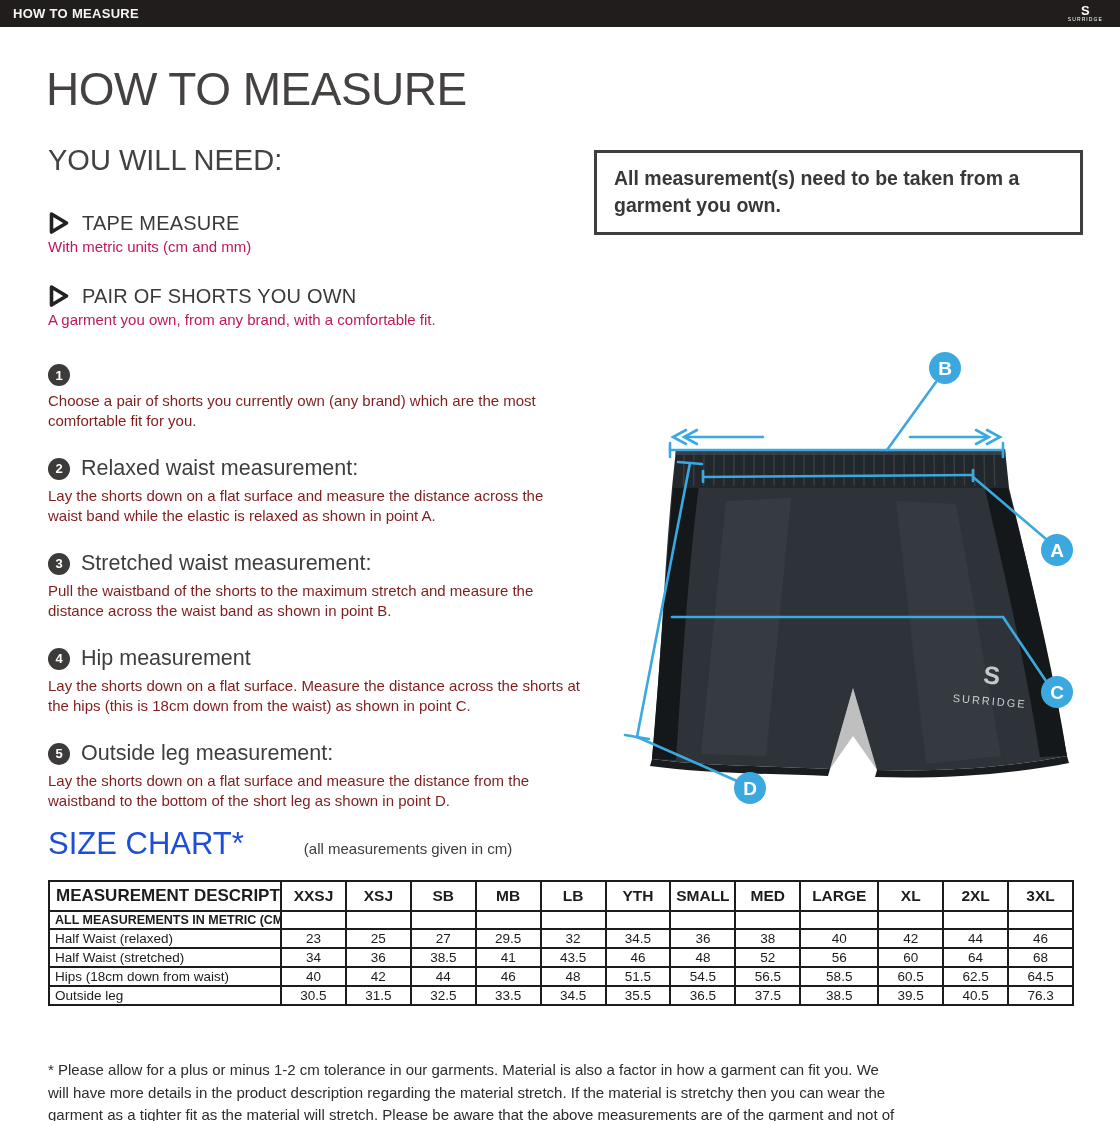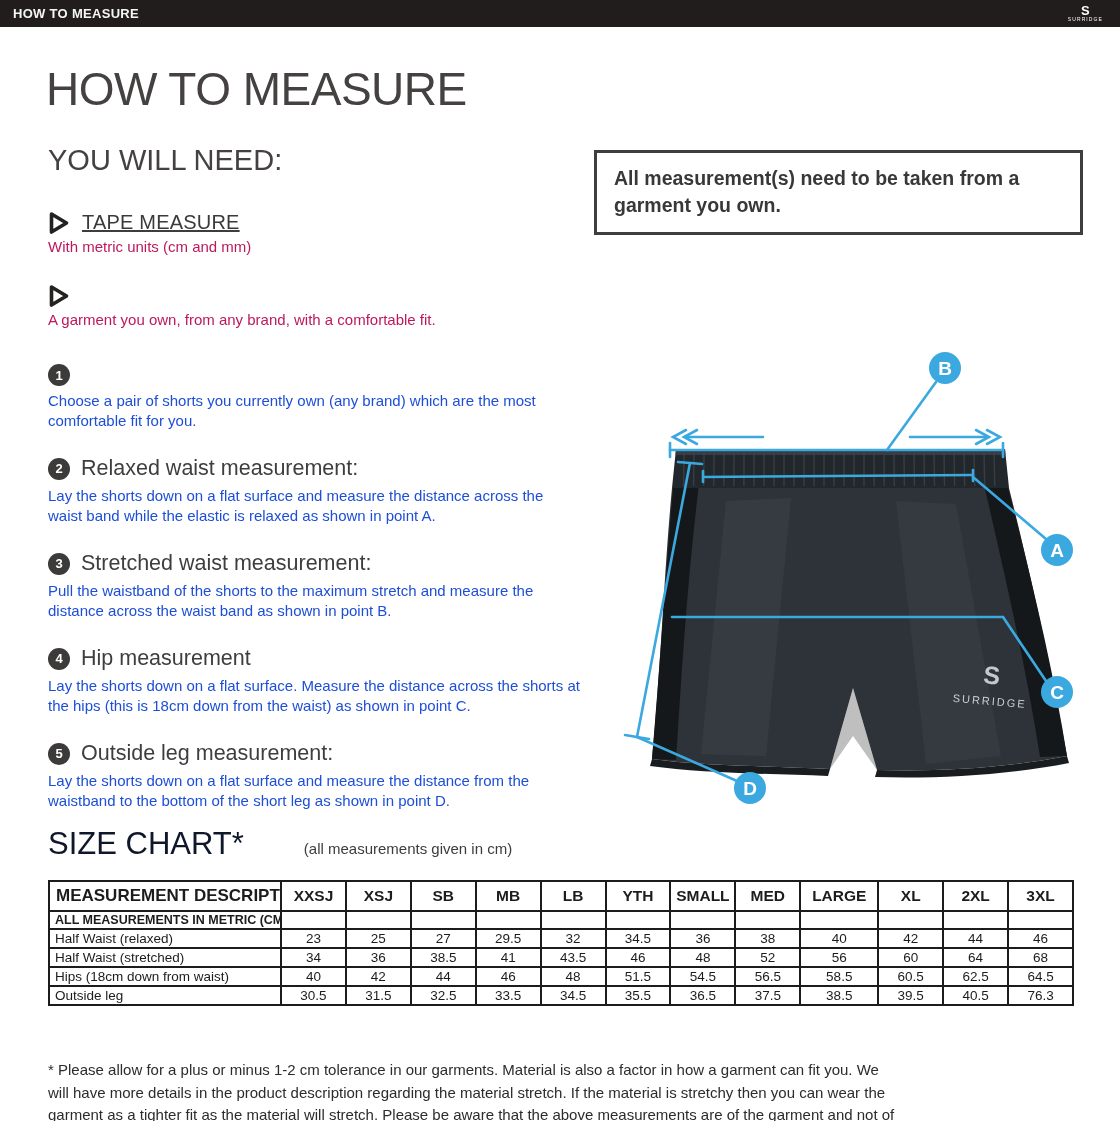--- a/index.html
+++ b/index.html
@@ -19,21 +19,21 @@
   .topbar-logo .s-mark { color:#ffffff; font-weight:bold; font-size:13px; line-height:11px; }
   .topbar-logo .brand-word { color:#ffffff; font-size:5px; letter-spacing:1.1px; margin-top:1px; }
 
   
   .page-title {
     position:absolute; left:46px; top:62px; font-size:46px; font-weight:500;
     color:#454141; letter-spacing:-.5px;
   }
   .need { position:absolute; left:48px; top:144px; width:540px; }
   .need-heading { font-size:29px; color:#454141; font-weight:500; }
-  .need-item-row { display:flex; gap:12px;text-decoration:underline; }
+  .need-item-row { display:flex; align-items:center; gap:12px; }
   .need-item-label { font-size:20px; color:#3c3939; letter-spacing:.2px; }
   .need-item-desc { font-size:15px; color:#be185d; margin-top:3px; }
   .need-item-1 { margin-top:34px; }
   .need-item-2 { margin-top:29px; }
   .tri-icon { flex:0 0 auto; }
 
   
   .note-box {
     position:absolute; left:594px; top:150px; width:489px; height:85px;
     border:3px solid #403d3d; padding:12px 17px;
@@ -43,28 +43,28 @@
   
   .steps { position:absolute; left:48px; top:364px; width:532px; }
   .step { margin-bottom:25px; }
   .step-head { display:flex; align-items:center; gap:11px; }
   .step-num {
     width:22px; height:22px; border-radius:50%; background:#3d3a3a; color:#fff;
     font-size:13px; font-weight:bold; display:flex; align-items:center; justify-content:center;
     flex:0 0 auto;
   }
   .step-title { font-size:21.5px; color:#403d3d; }
-  .step-desc { font-size:15px; line-height:20px; color:#1d4ed8; margin-top:5px; }
+  .step-desc { font-size:15px; line-height:20px; color:#7f1d1d; margin-top:5px; }
 
   
   .diagram { position:absolute; left:606px; top:336px; width:514px; height:505px; }
 
   
   .sizechart-head { position:absolute; left:48px; top:826px; display:flex; align-items:baseline; }
-  .sizechart-title { font-size:31px; color:#0f172a; font-weight:500; }
+  .sizechart-title { font-size:31px; color:#1d4ed8; font-weight:500; }
   .sizechart-sub { font-size:15px; color:#3c3c3c; margin-left:60px; }
 
   table.size-chart {
     position:absolute; left:48px; top:880px; width:1026px;
     border-collapse:collapse; table-layout:fixed; color:#1c1c1c;
   }
   .size-chart th, .size-chart td { border:2px solid #1c1c1c; overflow:hidden; white-space:nowrap; }
   .size-chart th { font-size:15.5px; padding:4px 2px; text-align:center; }
   .size-chart th.desc { font-size:17px; text-align:left; padding-left:6px; }
   .size-chart td { font-size:13.5px; text-align:center; padding:1px 2px; height:17px; }
@@ -101,20 +101,21 @@
       <span class="need-item-label">TAPE MEASURE</span>
     </div>
     <div class="need-item-desc">With metric units (cm and mm)</div>
   </div>
 
   <div class="need-item need-item-2">
     <div class="need-item-row">
       <svg class="tri-icon" width="22" height="24" viewBox="0 0 22 24">
         <path d="M3.5 3 L18.5 12 L3.5 21 Z" fill="#ffffff" stroke="#242121" stroke-width="3.6" stroke-linejoin="round"></path>
       </svg>
+      <span class="need-item-label">PAIR OF SHORTS YOU OWN</span>
     </div>
     <div class="need-item-desc">A garment you own, from any brand, with a comfortable fit.</div>
   </div>
 </div>
 
 <div class="note-box">
   <span>All measurement(s) need to be taken from a garment you own.</span>
 </div>
 
 <div class="steps">

